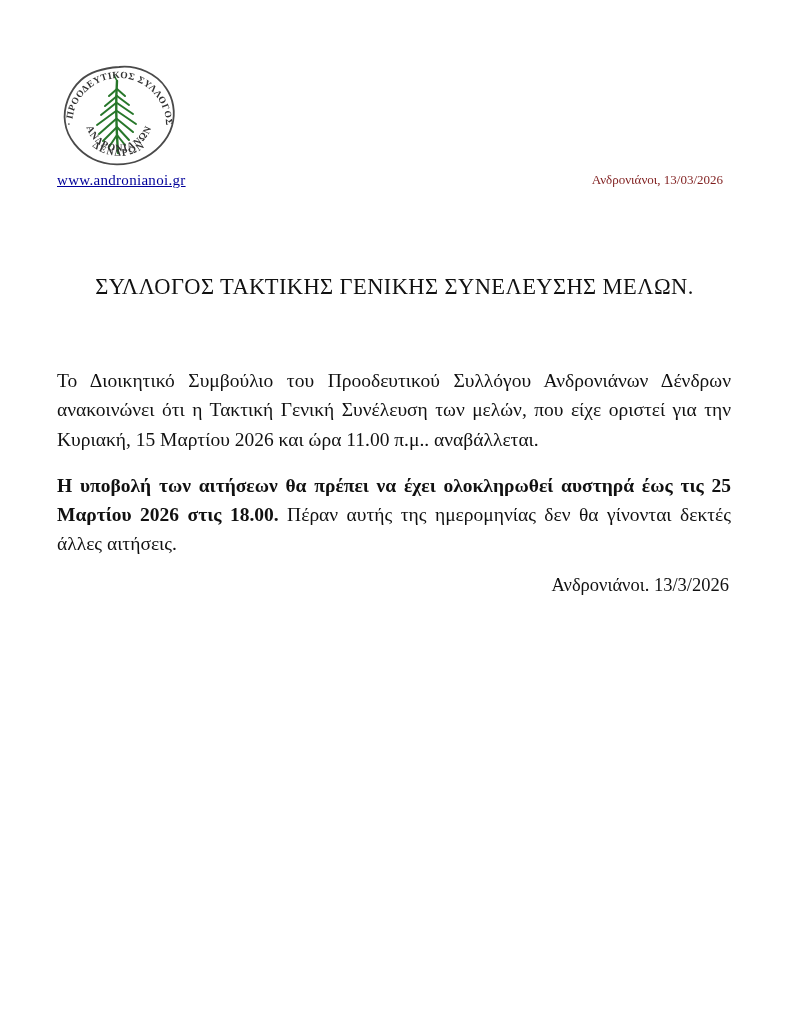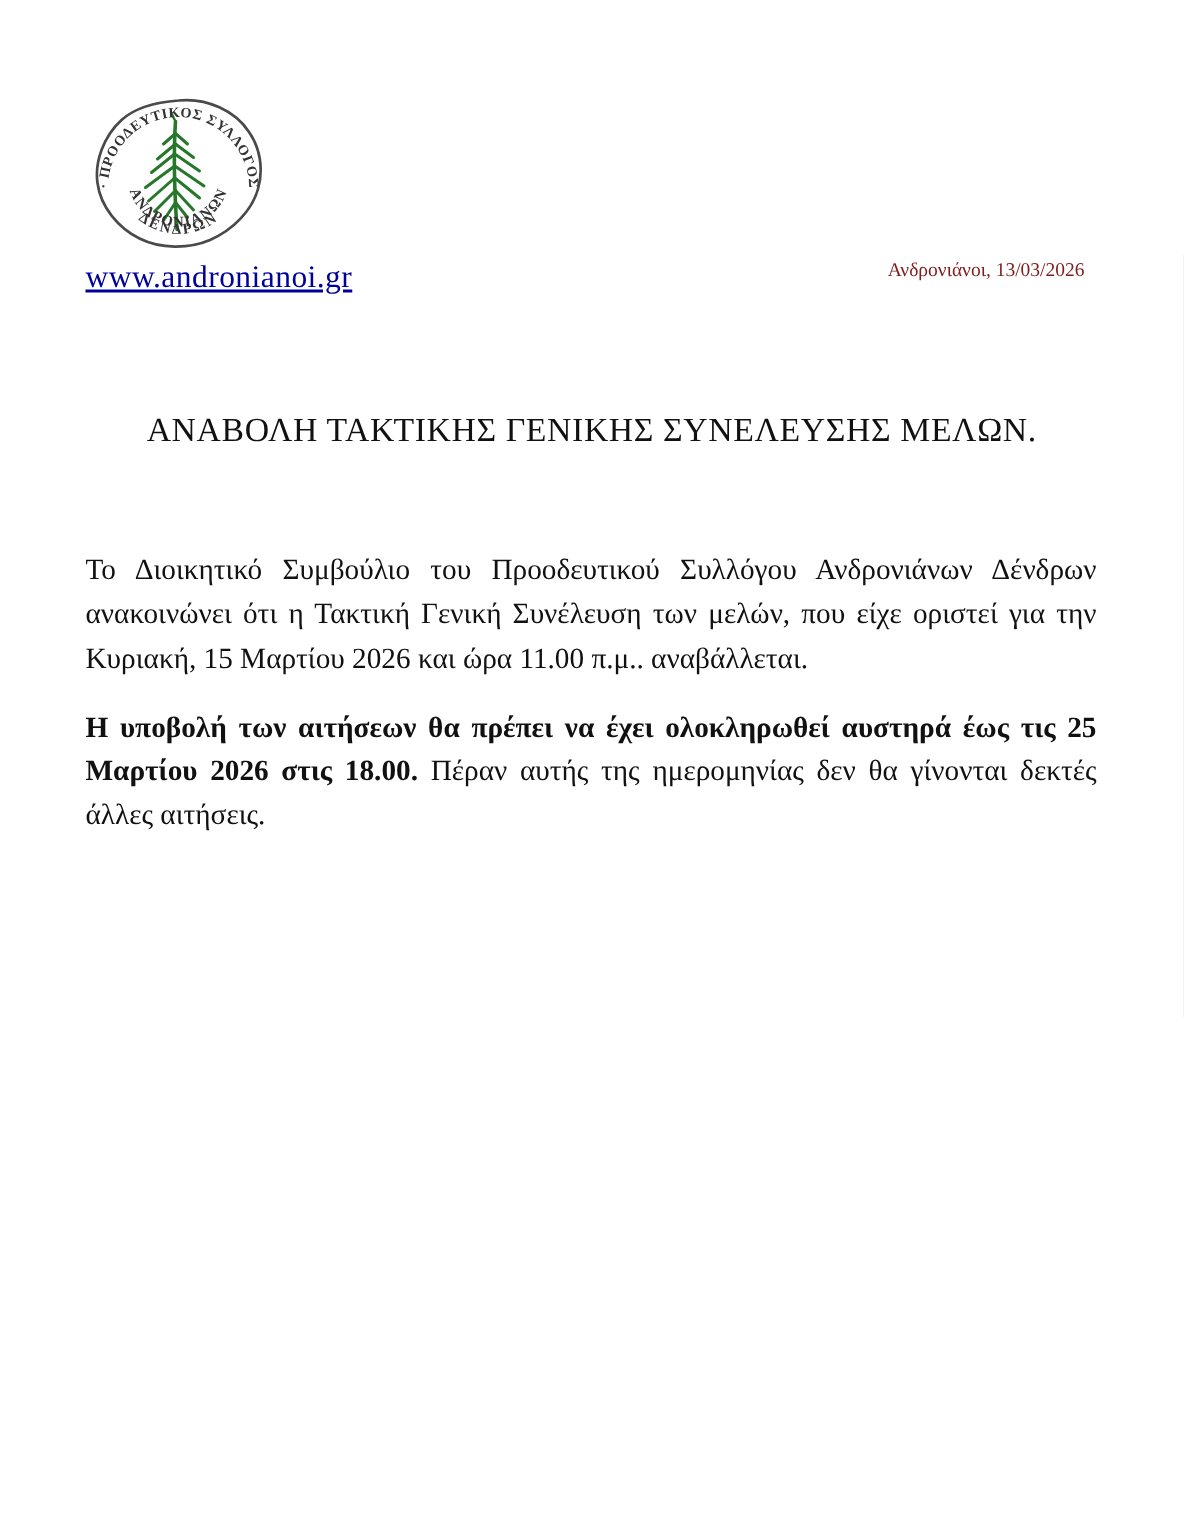--- a/index.html
+++ b/index.html
@@ -26,21 +26,21 @@
   .seal-text {
     font-family: "Liberation Serif", serif;
     font-weight: bold;
   }
 
   
   .site-link {
     position: absolute;
     left: 57px;
     top: 172px;
-    font-size: 21px;
+    font-size: 15px;
     color: #00009a;
     letter-spacing: 0.3px;
   }
   .dateline {
     position: absolute;
     top: 172px;
     right: 66px;
     font-size: 13px;
     color: #7f1d1d;
   }
@@ -127,23 +127,24 @@
       <text class="seal-text" font-size="10" letter-spacing="1.5" fill="#333333" text-anchor="middle">
         <textPath href="#arcBotOuter" startOffset="50%">ΔΕΝΔΡΩΝ</textPath>
       </text>
     </svg>
   </div>
 
   <a href="#" class="site-link">www.andronianoi.gr</a>
 
   <div class="dateline">Ανδρονιάνοι, 13/03/2026</div>
 
-  <h1 class="doc-title">ΑΝΑΒΟΛΗ ΤΑΚΤΙΚΗΣ ΓΕΝΙΚΗΣ ΣΥΝΕΛΕΥΣΗΣ ΜΕΛΩΝ.</h1>
+  <h1 class="doc-title">ΣΥΛΛΟΓΟΣ ΤΑΚΤΙΚΗΣ ΓΕΝΙΚΗΣ ΣΥΝΕΛΕΥΣΗΣ ΜΕΛΩΝ.</h1>
 
   <div class="doc-body">
     <p><span>Το Διοικητικό Συμβούλιο του Προοδευτικού Συλλόγου Ανδρονιάνων Δένδρων ανακοινώνει ότι η Τακτική Γενική Συνέλευση των μελών, που είχε οριστεί για την Κυριακή, 15 Μαρτίου 2026 και ώρα 11.00 π.μ.. αναβάλλεται.</span></p>
     <p><span class="bold">Η υποβολή των αιτήσεων θα πρέπει να έχει ολοκληρωθεί αυστηρά έως τις 25 Μαρτίου 2026 στις 18.00.</span><span>  Πέραν αυτής της ημερομηνίας δεν θα γίνονται δεκτές άλλες αιτήσεις.</span></p>
 
     <div class="closing">
+      <div>Ανδρονιάνοι. 13/3/2026</div>
     </div>
   </div>
 
 </div>
 
 </body></html>

